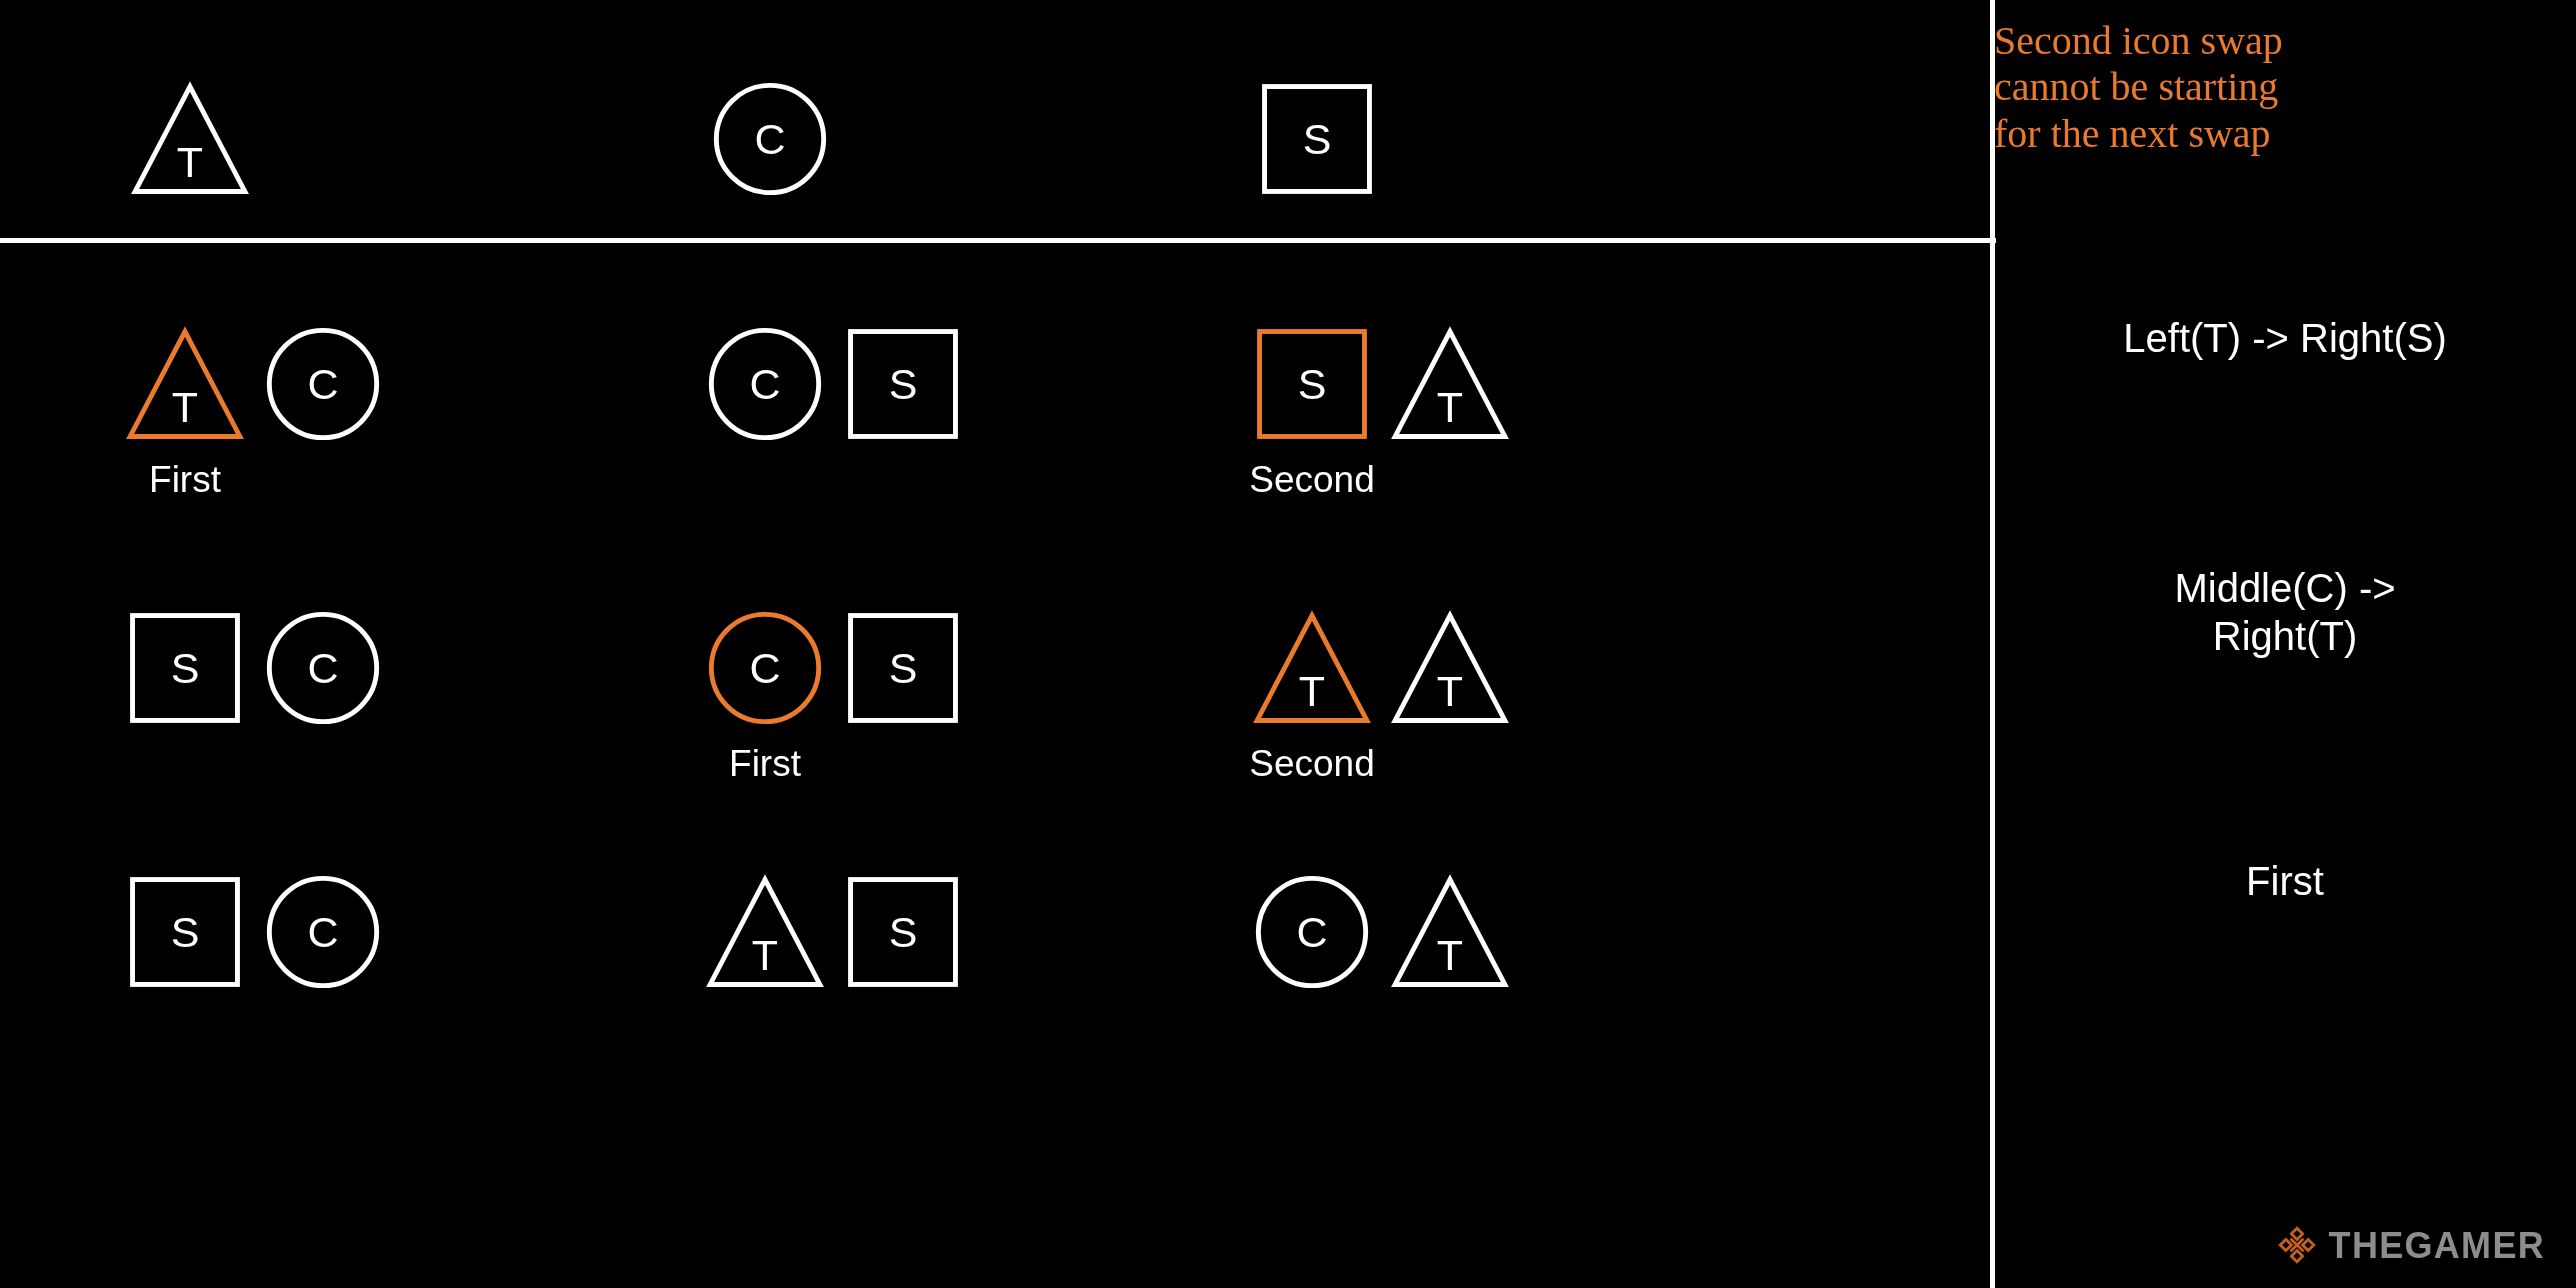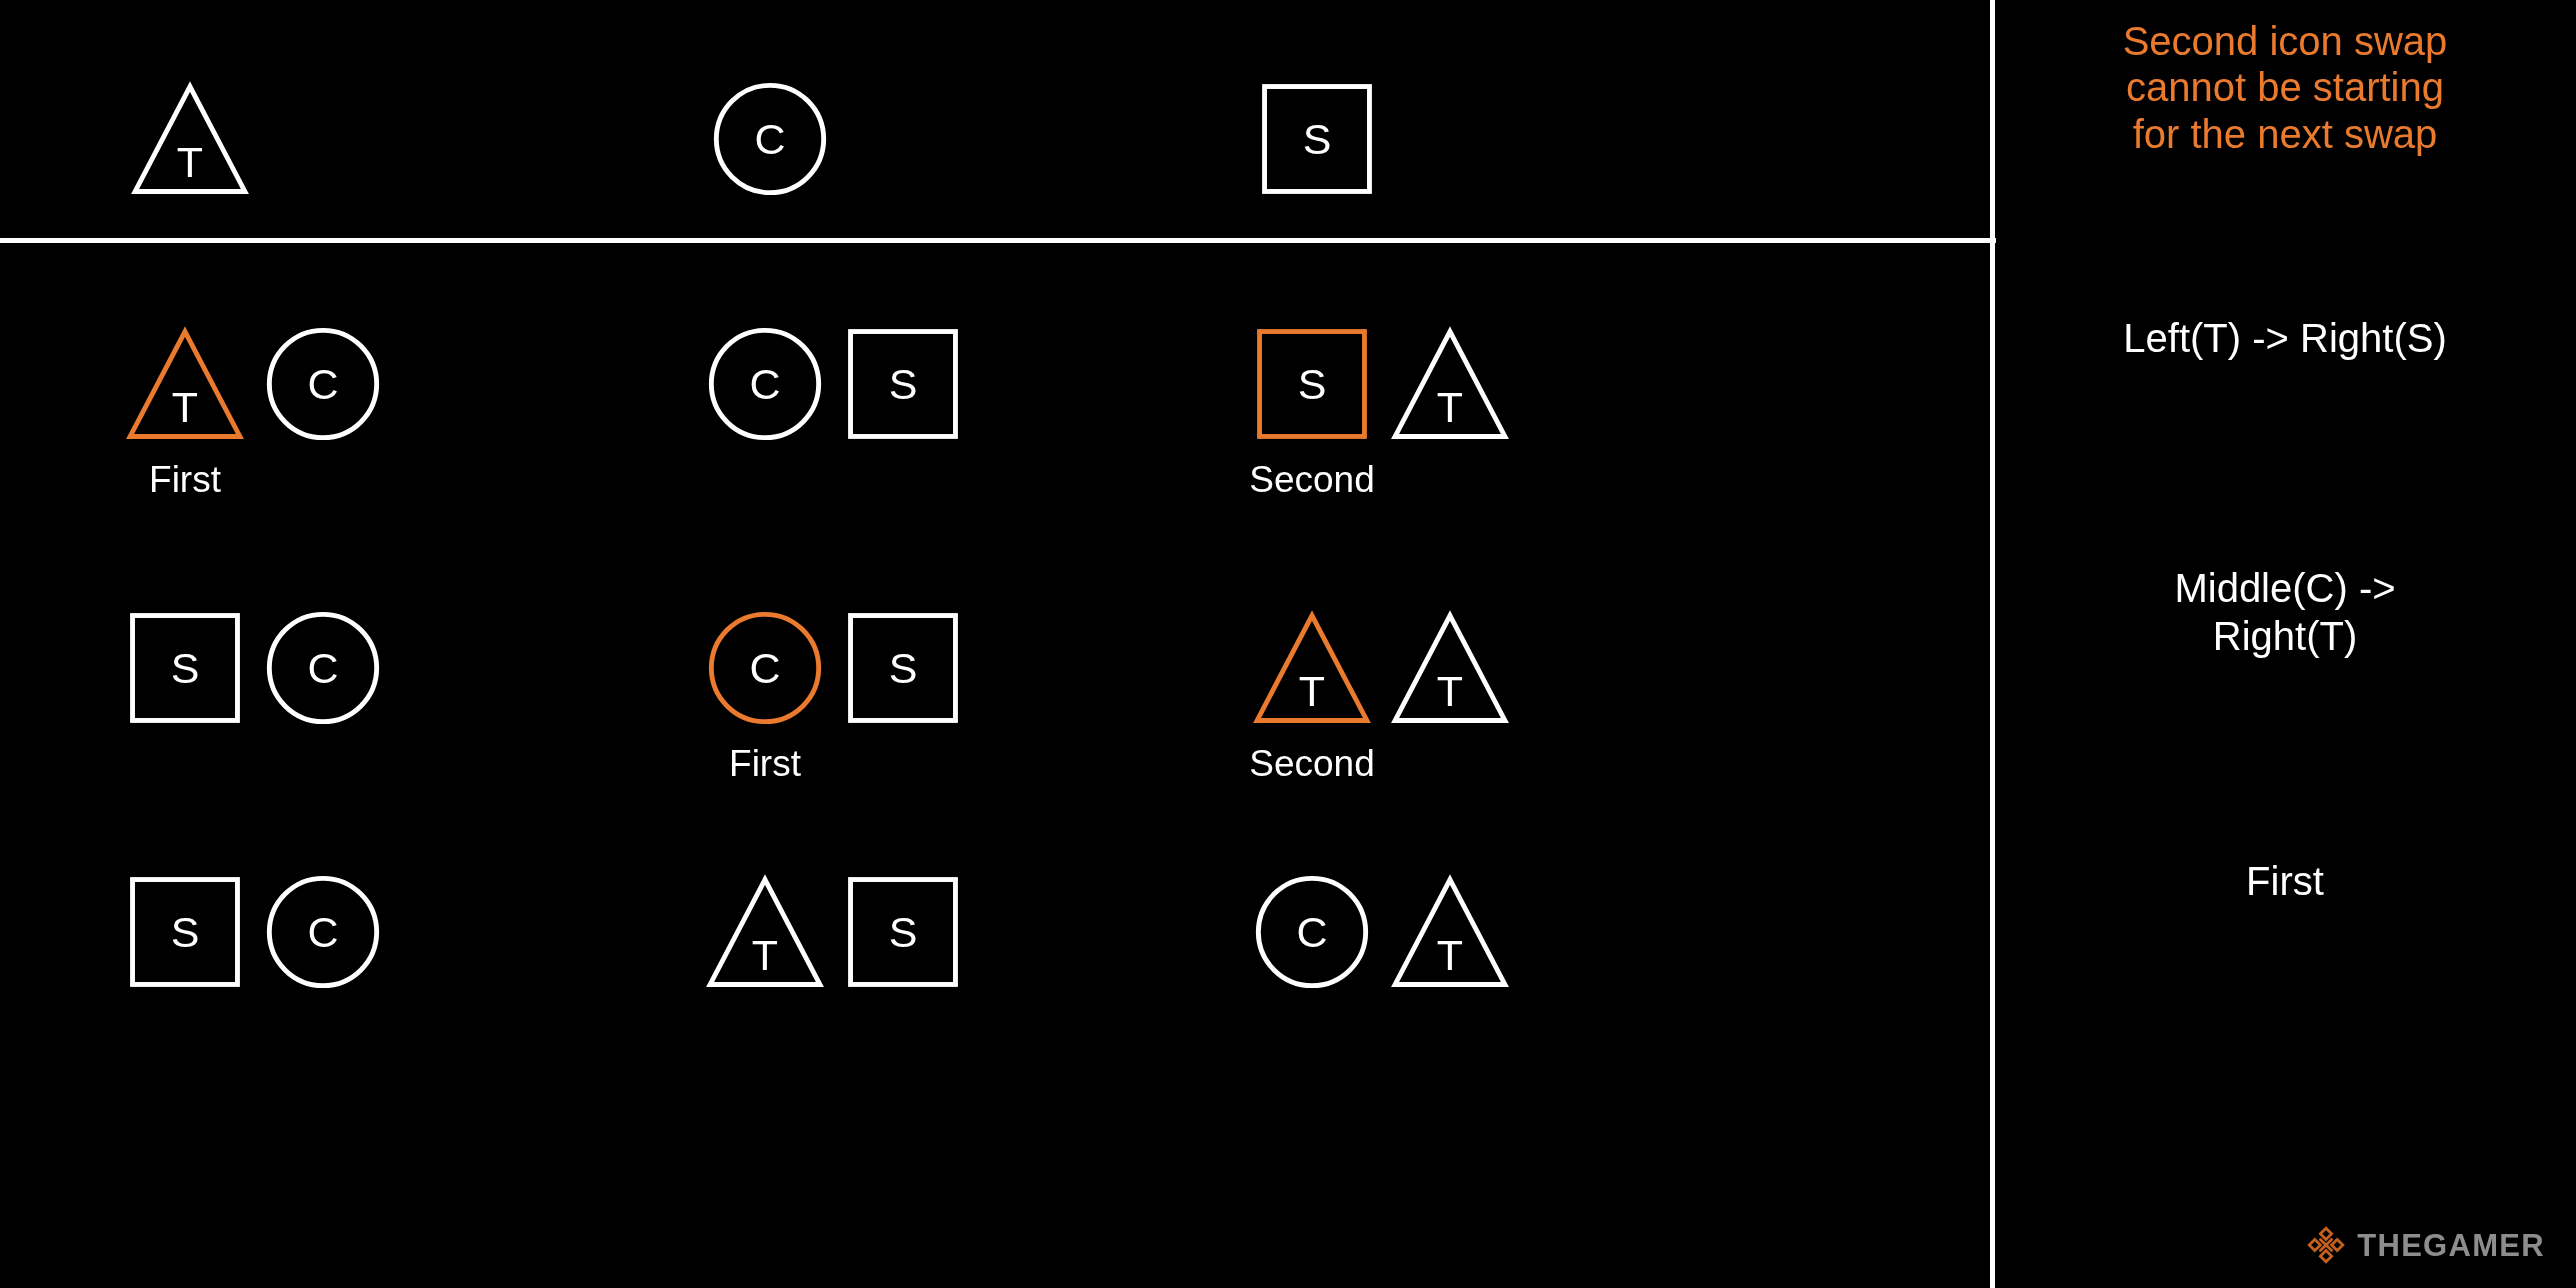--- a/index.html
+++ b/index.html
@@ -113,25 +113,24 @@
     left: 1994px;
     top: 0;
     width: 582px;
     height: 1288px;
   }
   .panel-note {
     position: absolute;
     left: 0;
     top: 18px;
     width: 582px;
-    text-align: center;
     color: #ea7a2e;
     font-size: 40px;
     line-height: 1.16;
-    font-family: Liberation Sans, sans-serif;
+    font-family: Liberation Serif, serif;
   }
   .panel-step {
     position: absolute;
     left: 0;
     width: 582px;
     text-align: center;
     color: #ffffff;
     font-size: 40px;
     line-height: 1.2;
     font-family: Liberation Sans, sans-serif;
@@ -143,21 +142,21 @@
   
   .watermark {
     position: absolute;
     right: 31px;
     bottom: 20.6px;
     display: flex;
     align-items: center;
     gap: 11.6px;
   }
   .wm-text {
-    font-size: 31px;
+    font-size: 36px;
     letter-spacing: 1.3px;
     font-weight: bold;
     color: #8d8d8d;
     font-family: "Liberation Sans", sans-serif;
   }
 </style>
 </head>
 <body>
 
 <div id="board">

